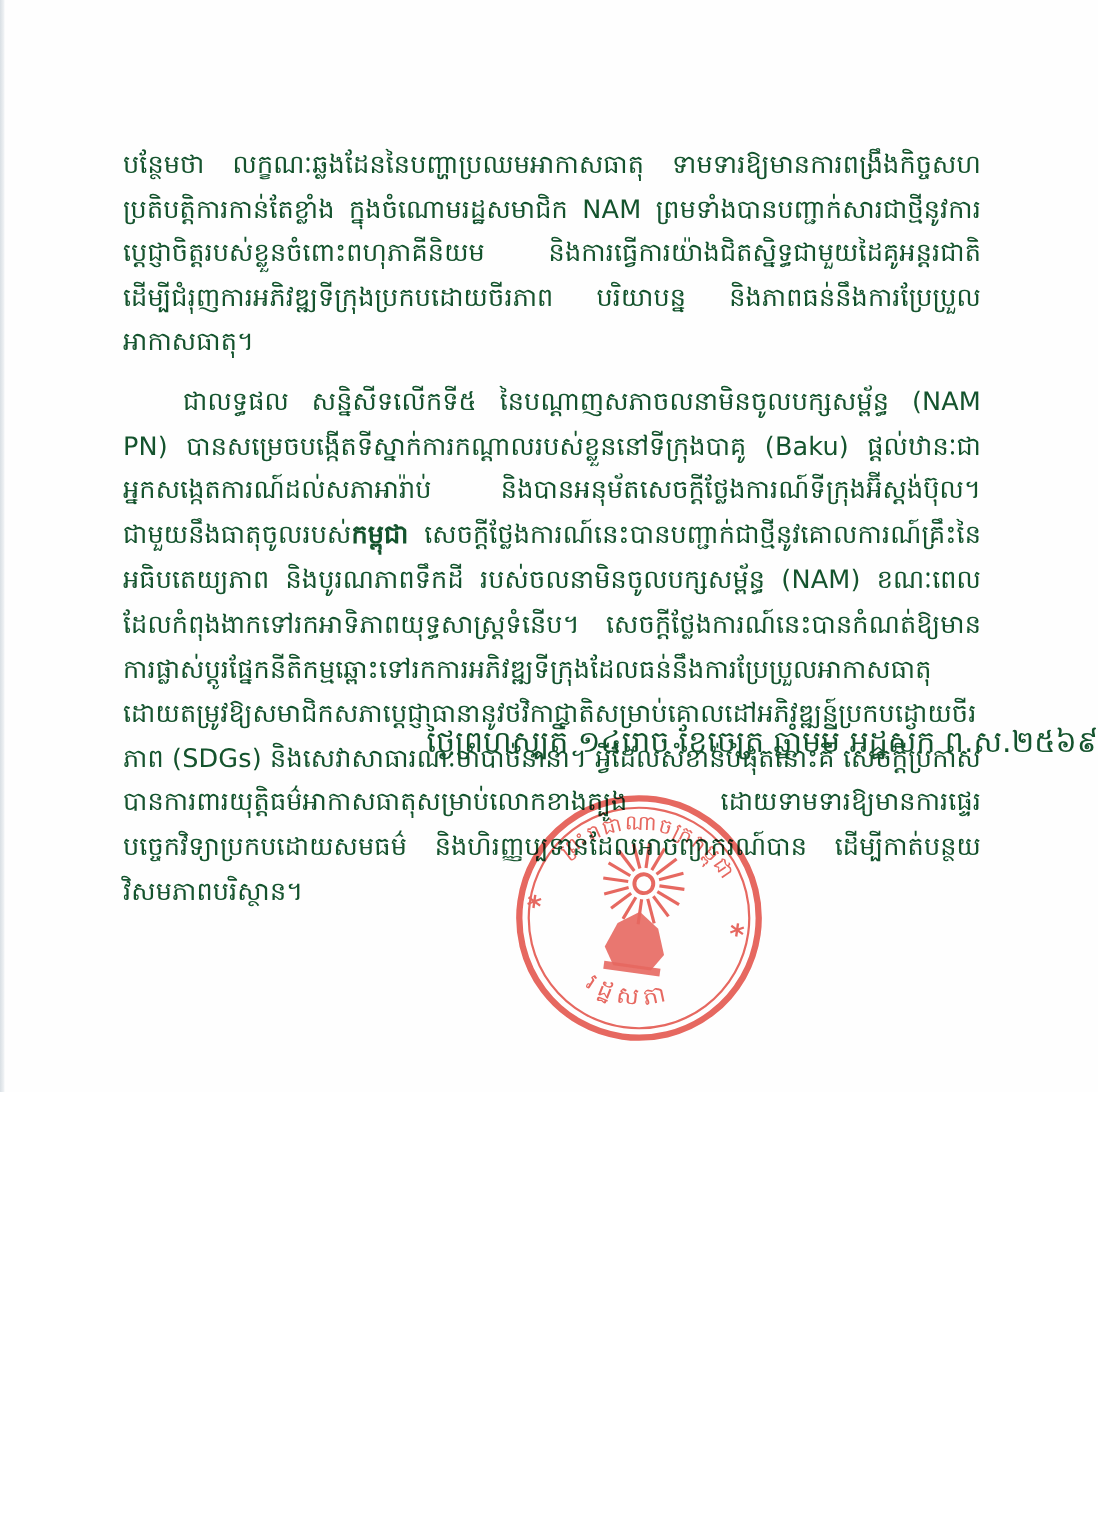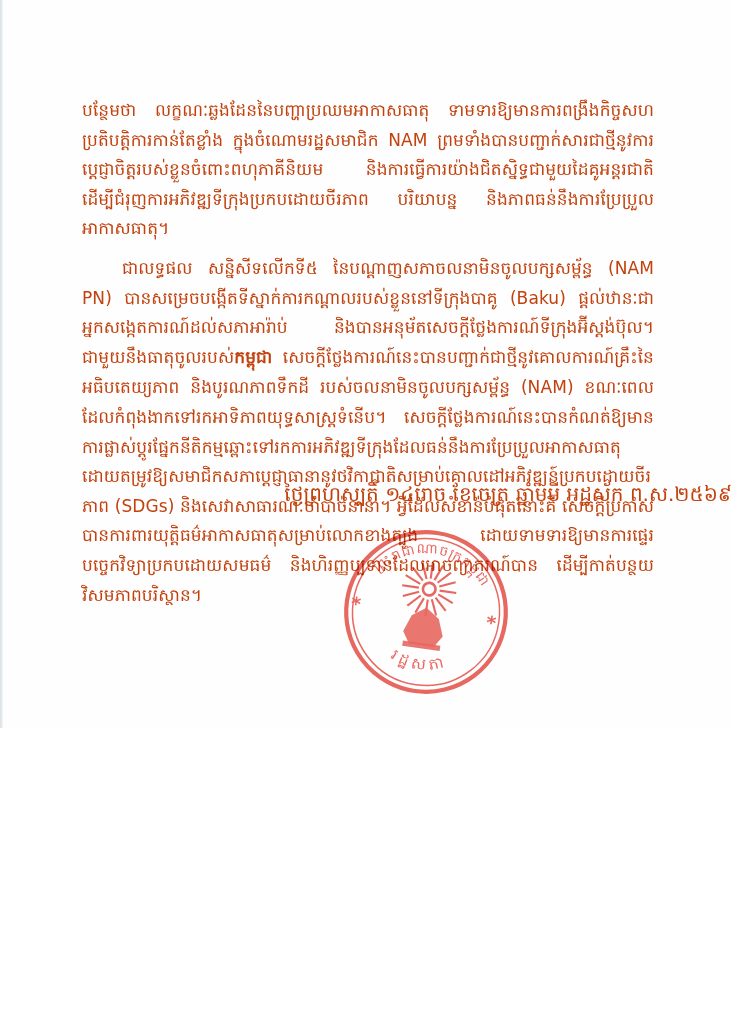--- a/index.html
+++ b/index.html
@@ -2,21 +2,21 @@
 <html lang="km"><head>
 <meta charset="utf-8">
 <style>
   html,body{margin:0;padding:0;background:#ffffff;}
   .page{
     position:relative;
     width:732px;height:728px;
     background:#fefefe;
     overflow:hidden;
     font-family:"DejaVu Sans", sans-serif;
-    color:#c2410c;
+    color:#14532d;
   }
   
   .scan-edge{
     position:absolute;left:0;top:0;width:3px;height:1024px;
     background:linear-gradient(to right,#c9d2d9,#eef1f3);
     opacity:.7;
   }
   
   .scan-smudge{
     position:absolute;left:300px;top:945px;width:400px;height:70px;

